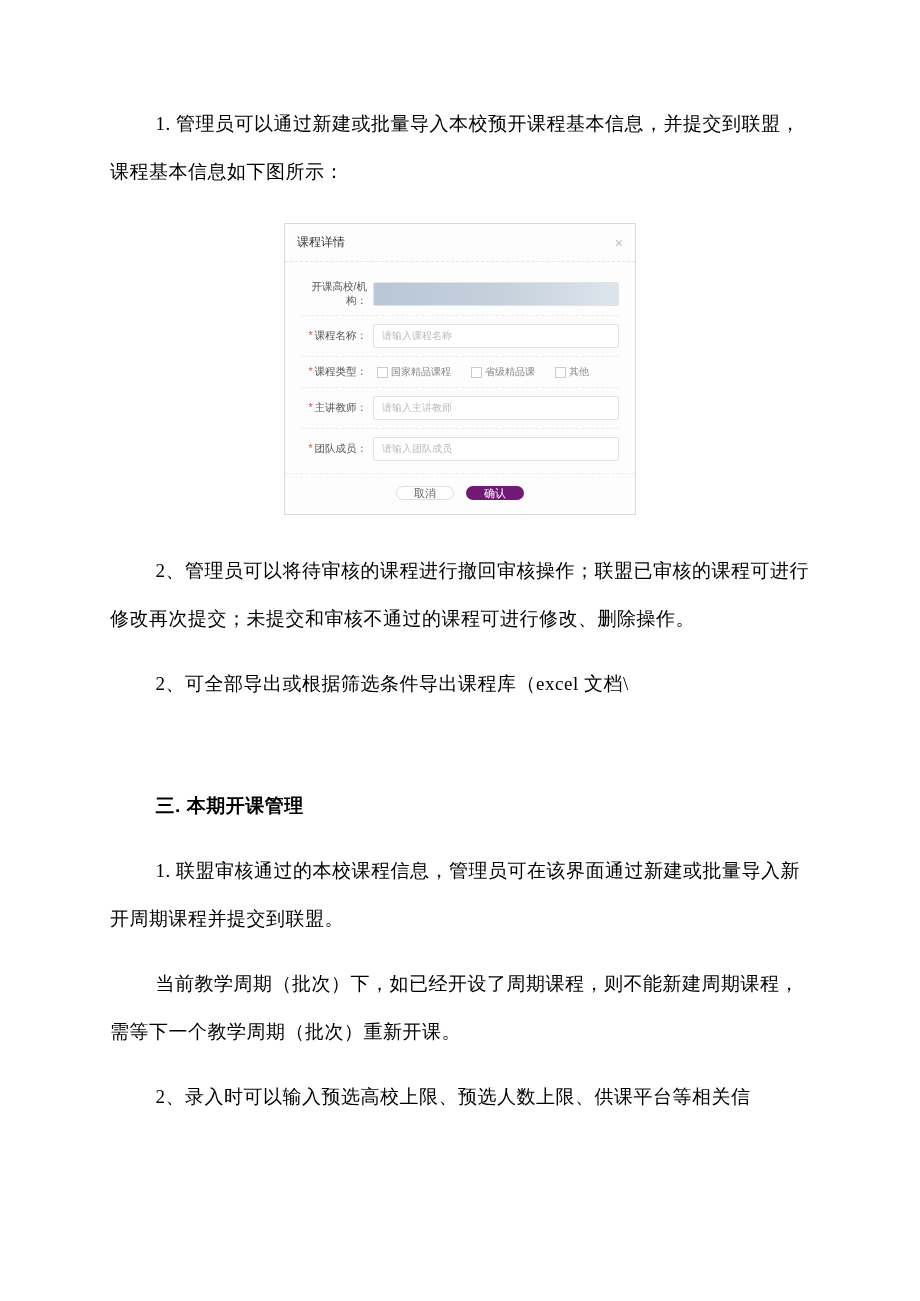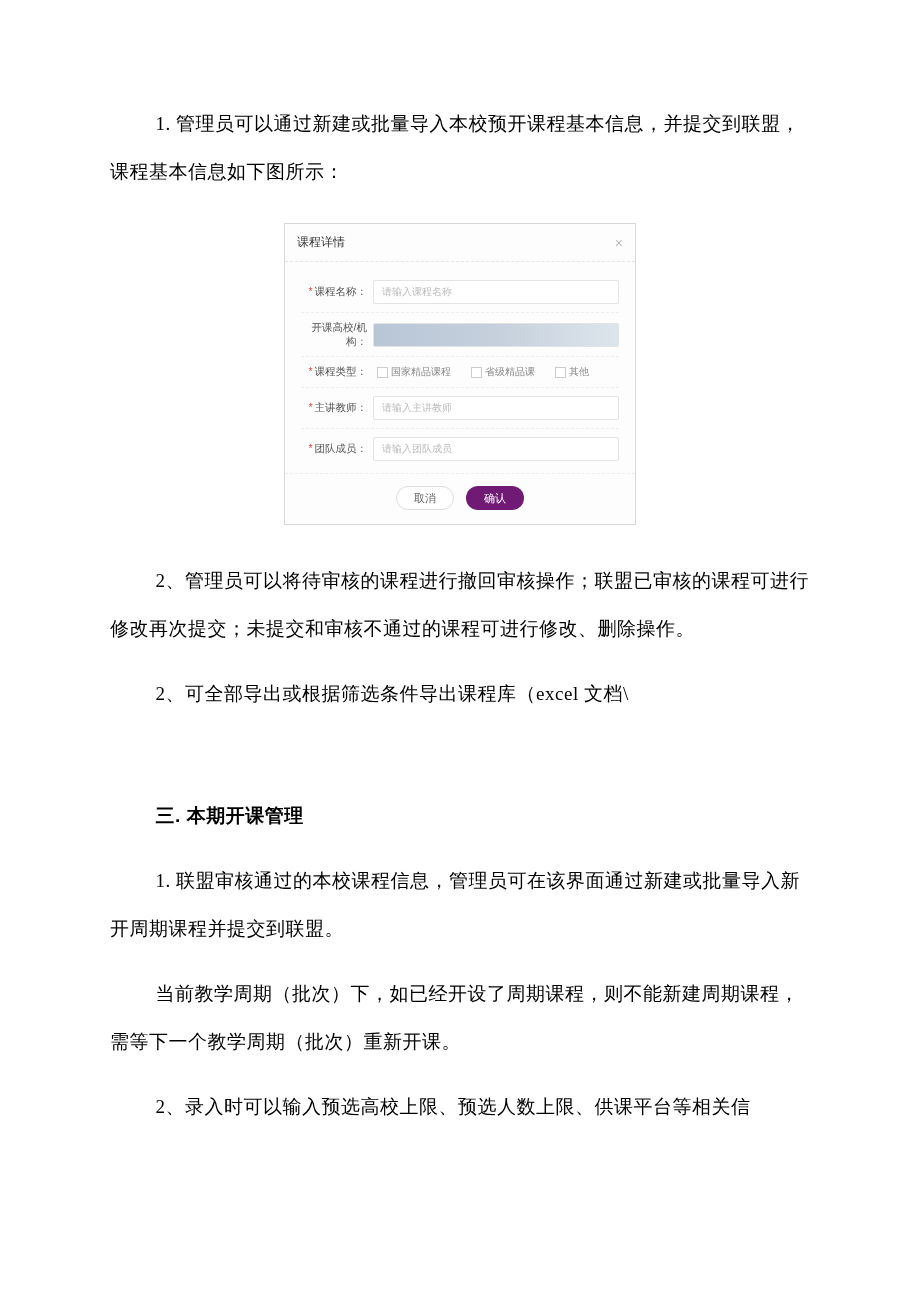--- a/index.html
+++ b/index.html
@@ -103,21 +103,21 @@
   }
   .modal-footer {
     border-top: 1px dashed #eee;
     padding: 12px 0 14px 0;
     display: flex;
     justify-content: center;
     gap: 12px;
   }
   .btn {
     min-width: 58px;
-    height: 24px;
+    height: 14px;
     border-radius: 13px;
     display: flex;
     align-items: center;
     justify-content: center;
     font-size: 11px;
     cursor: pointer;
   }
   .btn-cancel { border: 1px solid #ddd; color: #666; background: #fff; }
   .btn-ok { border: none; background: #701a75; color: #fff; }
   .section-gap { height: 56px; }
@@ -129,29 +129,29 @@
 
 <div class="modal-wrap">
   <div class="modal">
     <div class="modal-header">
       <span>课程详情</span>
       <span class="close">×</span>
     </div>
     <div class="modal-body">
 
       <div class="frow">
+        <div class="flabel"><span>开课高校/机构：</span></div>
+        <div class="readonly-bar"></div>
+      </div>
+
+      <div class="frow">
         <div class="flabel"><span class="req">*</span><span>课程名称：</span></div>
         <div class="finput">
             <span>请输入课程名称</span>
           </div>
-      </div>
-
-      <div class="frow">
-        <div class="flabel"><span>开课高校/机构：</span></div>
-        <div class="readonly-bar"></div>
       </div>
 
 
       <div class="frow">
         <div class="flabel"><span class="req">*</span><span>课程类型：</span></div>
         <div class="checks">
           <label>
               <span class="cb"></span>
               <span>国家精品课程</span>
             </label>

